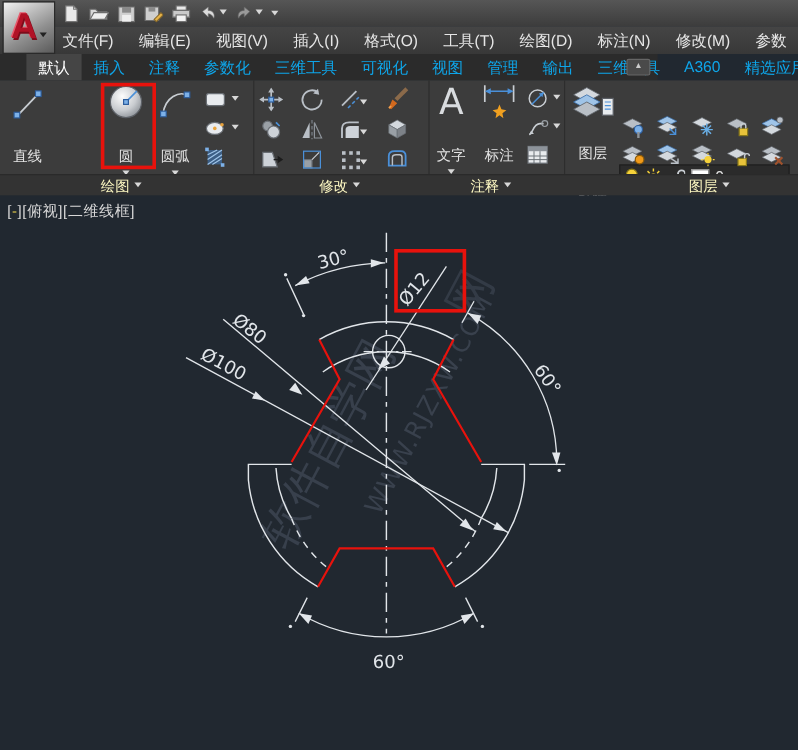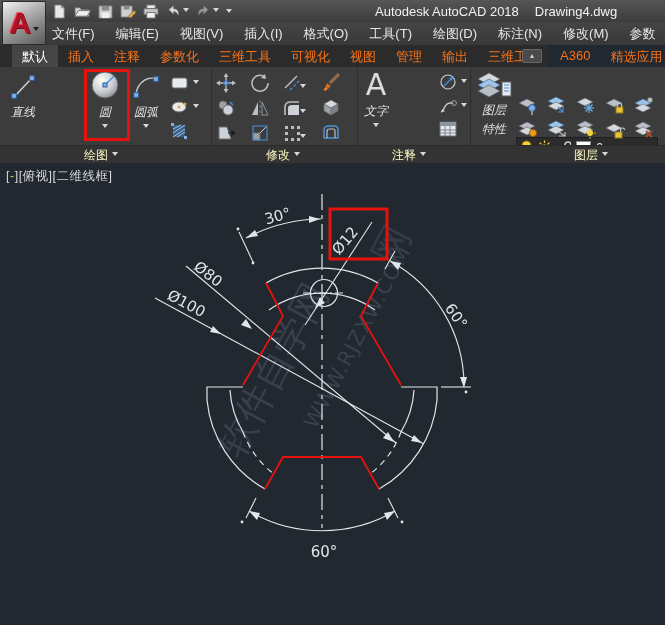--- a/index.html
+++ b/index.html
@@ -11,31 +11,31 @@
   .alogo{position:absolute;left:2px;top:1px;width:44px;height:44px;background:linear-gradient(150deg,#f2f2f2,#8f8f8f 60%,#5a5a5a);border:1px solid #2a2a2a;box-sizing:border-box;z-index:20;display:flex;align-items:center;justify-content:center;}
   .alogo .a{font-size:30px;font-weight:bold;color:#b11226;text-shadow:1px 1px 0 #7d0c1b, -1px -1px 0 #e8596b;line-height:1;}
   .alogo .tri{margin-left:2px;margin-top:14px;}
   .qat{position:absolute;left:52px;top:2px;height:18px;display:flex;align-items:center;gap:7px;}
   .qat svg{display:block;}
   .title{position:absolute;left:375px;top:4px;font-size:13px;color:#f2f2f2;white-space:nowrap;}
   .title span{margin-right:16px;}
   .tri{width:0;height:0;border:4px solid transparent;border-top:5px solid #d8d8d8;display:inline-block;}
   .tri.small{border-width:3px;border-top-width:4px;}
   
-  .tabbar{position:absolute;left:0;top:45px;width:548px;height:22px;background:#2b2b2b;display:flex;align-items:stretch;padding-left:12px;box-sizing:border-box;}
-  .tab{color:#f97316;font-size:13px;padding:3px 10px 0 10px;white-space:nowrap;cursor:default;}
+  .tabbar{position:absolute;left:0;top:45px;width:548px;height:22px;background:#2b2b2b;display:flex;align-items:stretch;padding-left:22px;box-sizing:border-box;}
+  .tab{color:#0ea5e9;font-size:13px;padding:3px 10px 0 10px;white-space:nowrap;cursor:default;}
   .tab.active{background:#454545;color:#ffffff;}
   .collapse{position:absolute;right:6px;top:4px;width:18px;height:12px;background:#4a4a4a;border:1px solid #666;border-radius:2px;color:#ccc;font-size:7px;line-height:11px;text-align:center;}
   
   .ribbon{position:absolute;left:0;top:67px;width:665px;height:78px;background:#3c3c3c;}
   .plabels{position:absolute;left:0;top:145px;width:665px;height:18px;background:#333333;border-top:1px solid #2a2a2a;box-sizing:border-box;}
   .plabel{position:absolute;top:1px;color:#fef9c3;font-size:12px;display:flex;align-items:center;gap:4px;}
   .sep{position:absolute;top:67px;height:96px;width:1px;background:#2d2d2d;}
   .bigbtn{position:absolute;display:flex;flex-direction:column;align-items:center;color:#e4e4e4;font-size:12px;}
-  .bigbtn .lbl{margin-top:2px;white-space:nowrap;font-style:italic;}
+  .bigbtn .lbl{margin-top:20px;white-space:nowrap;}
   .mini{position:absolute;display:flex;align-items:center;gap:3px;}
   .gridicon{position:absolute;}
   .redbox{position:absolute;border:3px solid #e8120c;z-index:30;}
   
   .laycombo{position:absolute;left:516px;top:70px;width:142px;height:21px;background:#2b2b2b;border:1px solid #1f1f1f;display:flex;align-items:center;gap:5px;padding-left:4px;box-sizing:border-box;color:#e4e4e4;font-size:13px;}
   .swatch{width:13px;height:11px;background:#ffffff;border:1px solid #888;}
   
   .canvas{position:absolute;left:0;top:163px;width:665px;height:462px;background:#212830;}
   .vplabel{position:absolute;left:6px;top:5px;font-size:12.5px;color:#d8d8d8;letter-spacing:0.5px;}
   .vplabel .minus{color:#d8c24a;}
@@ -77,23 +77,20 @@
           </svg>
           <span class="tri small"></span>
         </span>
       <span style="display:flex;align-items:center;gap:2px">
           <svg width="15" height="14" viewBox="0 0 16 15">
             <path d="M13 6 L8 2 L8 5 C3 5 2 9 3 12 C4.5 9 6 8 8 8 L8 11 Z" fill="#9a9a9a" stroke="#666" stroke-width="0.6"></path>
           </svg>
           <span class="tri small"></span>
         </span>
       <span class="tri small" style="margin-top:2px"></span>
-    </div>
-    <div class="title">
-      <span>Autodesk AutoCAD 2018</span><span>Drawing4.dwg</span>
     </div>
   </div>
 
   <div class="menubar">
     <span>文件(F)</span>
     <span>编辑(E)</span>
     <span>视图(V)</span>
     <span>插入(I)</span>
     <span>格式(O)</span>
     <span>工具(T)</span>
@@ -249,20 +246,30 @@
           <path d="M4 17 V9 Q4 5 9 5 H14 Q18 5 18 9 V17 Z" fill="none" stroke="#4a90d9" stroke-width="1.5"></path>
           <path d="M7 17 V10 Q7 8 10 8 H13 Q15 8 15 10 V17" fill="none" stroke="#b9bfc6" stroke-width="1.2"></path>
         </svg></div>
 
     <div class="bigbtn" style="left:360px;top:2px;width:32px">
       <svg width="30" height="32" viewBox="0 0 30 32">
           <text x="15" y="26" text-anchor="middle" font-size="30" fill="#d9dcdf" font-family="DejaVu Sans, sans-serif">A</text>
         </svg>
       <span class="lbl">文字</span>
       <span class="tri small" style="margin-top:3px"></span>
+    </div>
+    <div class="bigbtn" style="left:396px;top:2px;width:40px">
+      <svg width="34" height="32" viewBox="0 0 34 32">
+          <line x1="5" y1="2" x2="5" y2="16" stroke="#c8cdd2" stroke-width="1.4"></line>
+          <line x1="29" y1="2" x2="29" y2="16" stroke="#c8cdd2" stroke-width="1.4"></line>
+          <line x1="7" y1="7" x2="27" y2="7" stroke="#4a90d9" stroke-width="1.2"></line>
+          <path d="M5 7 l5-2.5 v5 z M29 7 l-5-2.5 v5 z" fill="#4a90d9"></path>
+          <path d="M17 20 l2 5 5 1 -4 3 1 5 -4-3 -4 3 1-5 -4-3 5-1 z" fill="#f0a020" transform="scale(0.82) translate(4,2)"></path>
+        </svg>
+      <span class="lbl">标注</span>
     </div>
     <div class="mini" style="left:438px;top:6px">
       <svg width="20" height="18" viewBox="0 0 20 18">
           <circle cx="10" cy="9" r="7" fill="none" stroke="#c8cdd2" stroke-width="1.2"></circle>
           <line x1="5" y1="14" x2="15" y2="4" stroke="#4a90d9" stroke-width="1.2"></line>
           <path d="M15 4 l-4 1 3 3 z" fill="#4a90d9"></path>
         </svg>
         <span class="tri small"></span>
     </div>
     <div class="mini" style="left:438px;top:30px">

